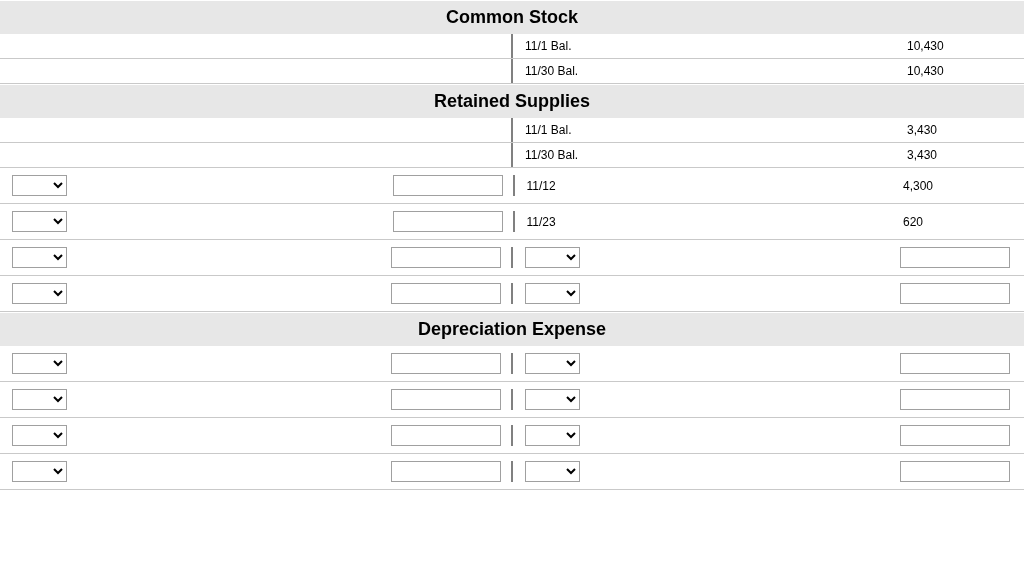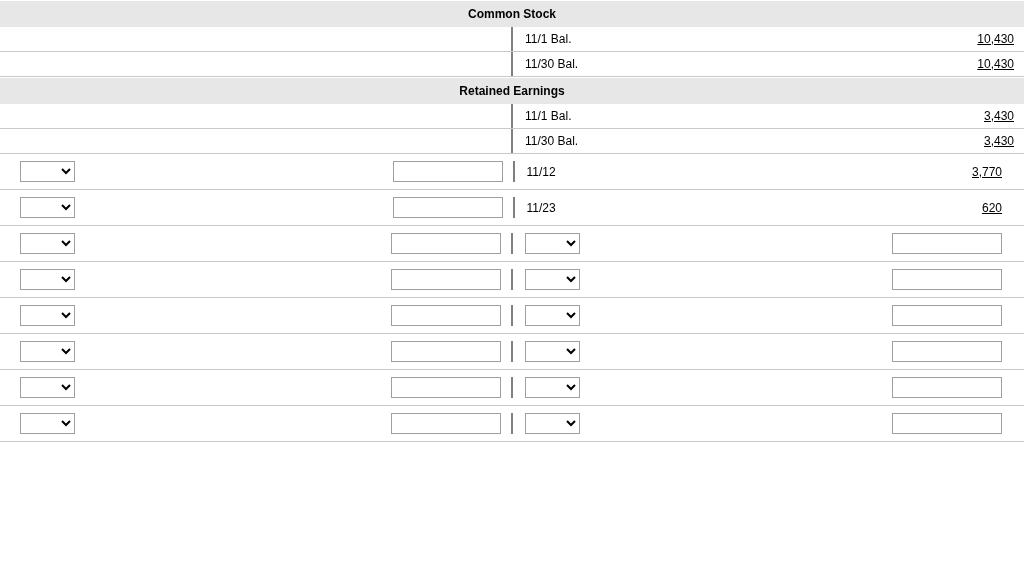--- a/index.html
+++ b/index.html
@@ -12,43 +12,43 @@
   }
   .wrap {
     width: 1024px;
   }
   .acct-header {
     background: #e7e7e7;
     text-align: center;
     font-weight: bold;
     padding: 6px 0;
     border-top: 1px solid #fff;
-    font-size: 12px;
+    font-size: 18px;
   }
   .row {
     display: flex;
     width: 100%;
     box-sizing: border-box;
     border-bottom: 1px solid #c9c9c9;
   }
   .cell {
     box-sizing: border-box;
     padding: 5px 8px;
     display: flex;
     align-items: center;
   }
   .left-date   { flex: 0 0 85px;  border-right: none; }
   .left-spacer { flex: 1 1 auto; }
   .left-amt    { flex: 0 0 125px; justify-content:flex-end; padding-right:10px; }
   .vline       { flex: 0 0 0; border-left: 2px solid #808080; align-self: stretch; }
   .right-date   { flex: 0 0 85px; padding-left: 12px; }
   .right-spacer { flex: 1 1 auto; }
-  .right-amt    { flex: 0 0 125px; justify-content:flex-end; padding-right:10px;text-decoration:underline; }
-
-  .row.input-row { padding: 7px 12px; }
+  .right-amt    { flex: 0 0 125px; justify-content:flex-start; padding-right:10px; }
+
+  .row.input-row { padding: 7px 4px; }
   .row.input-row .cell { padding-top:0; padding-bottom:0; }
 
   select.date-sel {
     width: 55px;
     height: 21px;
     font-size: 11px;
     border: 1px solid #a0a0a0;
     background: #fff;
   }
   input.amt {
@@ -87,21 +87,21 @@
       <div class="cell left-amt"></div>
       <div class="vline"></div>
       <div class="cell right-date">
         <span class="txt">11/30 Bal.</span>
       </div>
       <div class="cell right-spacer"></div>
       <div class="cell right-amt">
         <span class="num">10,430</span>
       </div>
     </div>
-    <div class="acct-header">Retained Earnings</div>
+    <div class="acct-header">Retained Supplies</div>
     <div class="row">
       <div class="cell left-date"></div>
       <div class="cell left-spacer"></div>
       <div class="cell left-amt"></div>
       <div class="vline"></div>
       <div class="cell right-date">
         <span class="txt">11/1 Bal.</span>
       </div>
       <div class="cell right-spacer"></div>
       <div class="cell right-amt">
@@ -128,21 +128,21 @@
       <div class="cell left-spacer"></div>
       <div class="cell left-amt">
         <input class="amt" type="text" style="">
       </div>
       <div class="vline"></div>
       <div class="cell right-date">
         <span class="txt">11/12</span>
       </div>
       <div class="cell right-spacer"></div>
       <div class="cell right-amt">
-        <span class="num">3,770</span>
+        <span class="num">4,300</span>
       </div>
     </div>
     <div class="row input-row">
       <div class="cell left-date">
         <select class="date-sel"><option></option></select>
       </div>
       <div class="cell left-spacer"></div>
       <div class="cell left-amt">
         <input class="amt" type="text" style="">
       </div>
@@ -182,20 +182,21 @@
       </div>
       <div class="vline"></div>
       <div class="cell right-date">
         <select class="date-sel"><option></option></select>
       </div>
       <div class="cell right-spacer"></div>
       <div class="cell right-amt">
         <input class="amt" type="text" style="">
       </div>
     </div>
+    <div class="acct-header">Depreciation Expense</div>
     <div class="row input-row">
       <div class="cell left-date">
         <select class="date-sel"><option></option></select>
       </div>
       <div class="cell left-spacer"></div>
       <div class="cell left-amt">
         <input class="amt" type="text" style="">
       </div>
       <div class="vline"></div>
       <div class="cell right-date">

